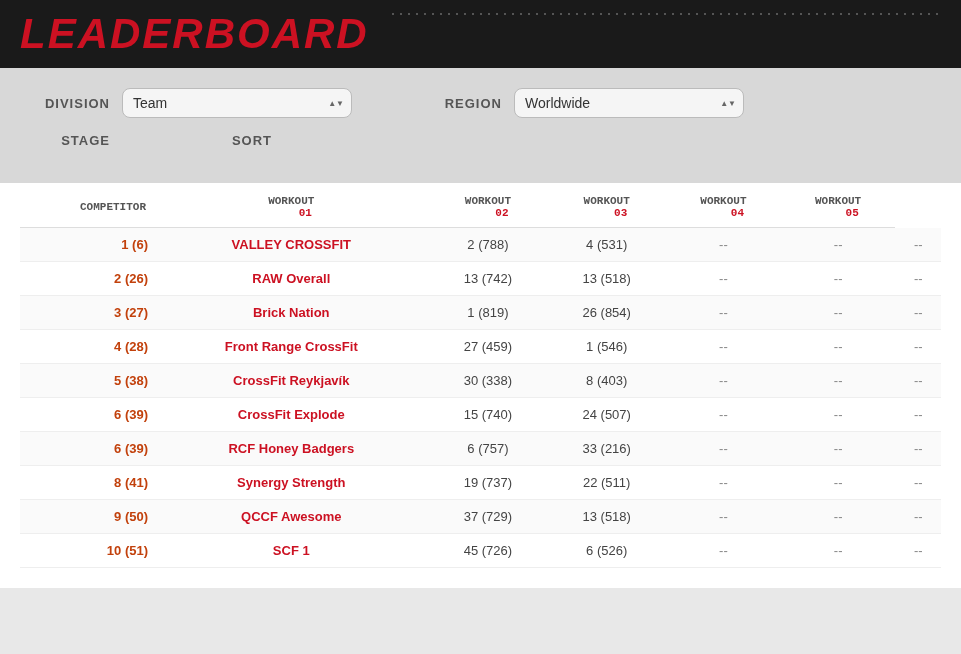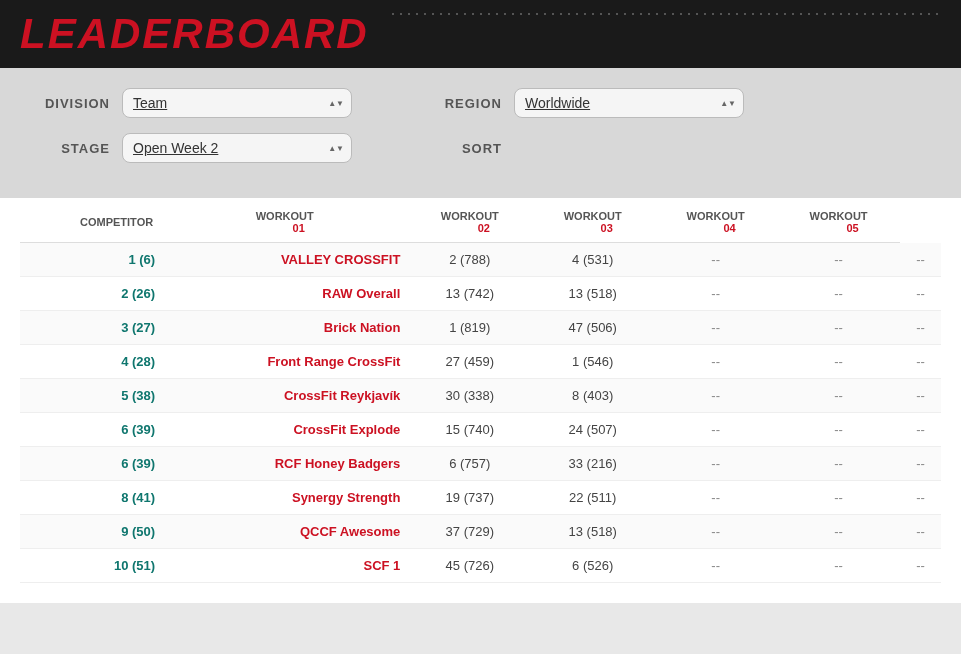--- a/index.html
+++ b/index.html
@@ -59,21 +59,20 @@
       -webkit-appearance: none;
       background: #f5f5f5;
       border: 1px solid #bbb;
       border-radius: 8px;
       padding: 6px 30px 6px 10px;
       font-size: 14px;
       color: #333;
       cursor: pointer;
       position: relative;
       min-width: 230px;
-      text-decoration: underline;
     }
 
     .select-wrapper {
       position: relative;
       display: inline-block;
     }
 
     .select-wrapper::after {
       content: '▲▼';
       position: absolute;
@@ -100,20 +99,21 @@
     }
 
     thead tr th {
       padding: 12px 8px 8px 8px;
       font-size: 11px;
       font-weight: 700;
       color: #555;
       text-transform: uppercase;
       text-align: center;
       border-bottom: 1px solid #ddd;
+      font-family: Liberation Mono, monospace;
     }
 
     thead tr th.competitor-col {
       text-align: left;
       padding-left: 60px;
     }
 
     .workout-num {
       color: #cc1122;
       margin-left: 28px;
@@ -133,28 +133,28 @@
 
     tbody tr td {
       padding: 9px 8px;
       font-size: 13px;
       text-align: center;
       color: #444;
     }
 
     td.rank-col {
       font-weight: 700;
-      color: #0f766e;
+      color: #c2410c;
       text-align: right;
       padding-right: 6px;
       width: 80px;
     }
 
     td.competitor-name {
-      text-align: right;
+      text-align: center;
       color: #cc1122;
       font-weight: 600;
       padding-left: 8px;
     }
 
     td.dash-col {
       color: #888;
     }
   </style>
 </head>
@@ -182,27 +182,20 @@
         <option selected="">Worldwide</option>
         <option>North America</option>
         <option>Europe</option>
         <option>Asia</option>
       </select>
     </div>
   </div>
 
   <div class="controls-row">
     <span class="control-label">STAGE</span>
-    <div class="select-wrapper">
-      <select class="control-select">
-        <option>Open Week 1</option>
-        <option selected="">Open Week 2</option>
-        <option>Open Week 3</option>
-      </select>
-    </div>
 
     <span class="control-label region-group">SORT</span>
   </div>
 </div>
 
 <div class="table-section">
   <table>
     <thead>
       <tr>
         <th class="competitor-col">
@@ -246,21 +239,21 @@
     <td>13 (742)</td>
     <td>13 (518)</td>
     <td class="dash-col">--</td>
     <td class="dash-col">--</td>
     <td class="dash-col">--</td>
   </tr>
         <tr>
     <td class="rank-col">3 (27)</td>
     <td class="competitor-name">Brick Nation</td>
     <td>1 (819)</td>
-    <td>47 (506)</td>
+    <td>26 (854)</td>
     <td class="dash-col">--</td>
     <td class="dash-col">--</td>
     <td class="dash-col">--</td>
   </tr>
         <tr>
     <td class="rank-col">4 (28)</td>
     <td class="competitor-name">Front Range CrossFit</td>
     <td>27 (459)</td>
     <td>1 (546)</td>
     <td class="dash-col">--</td>

